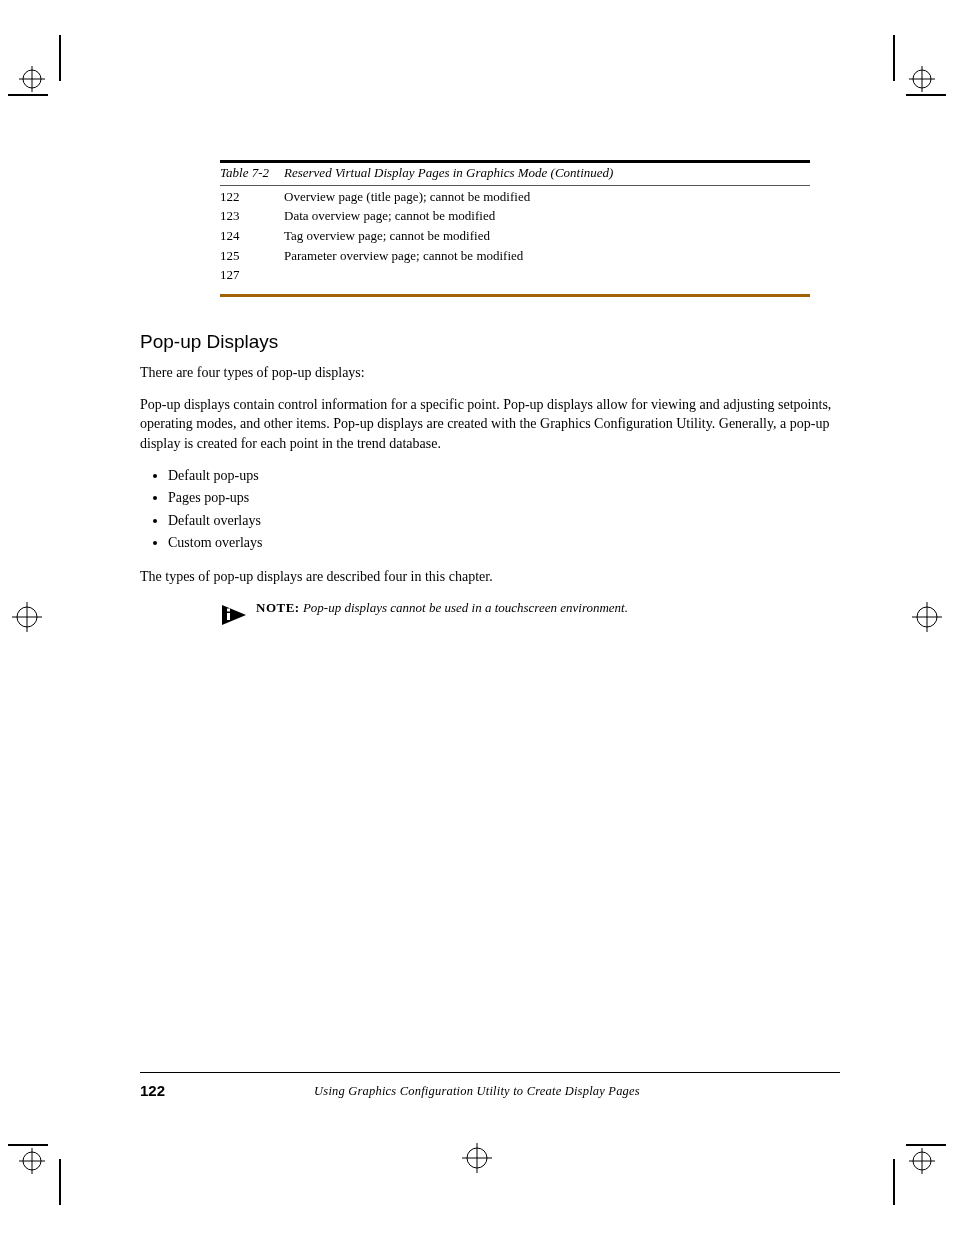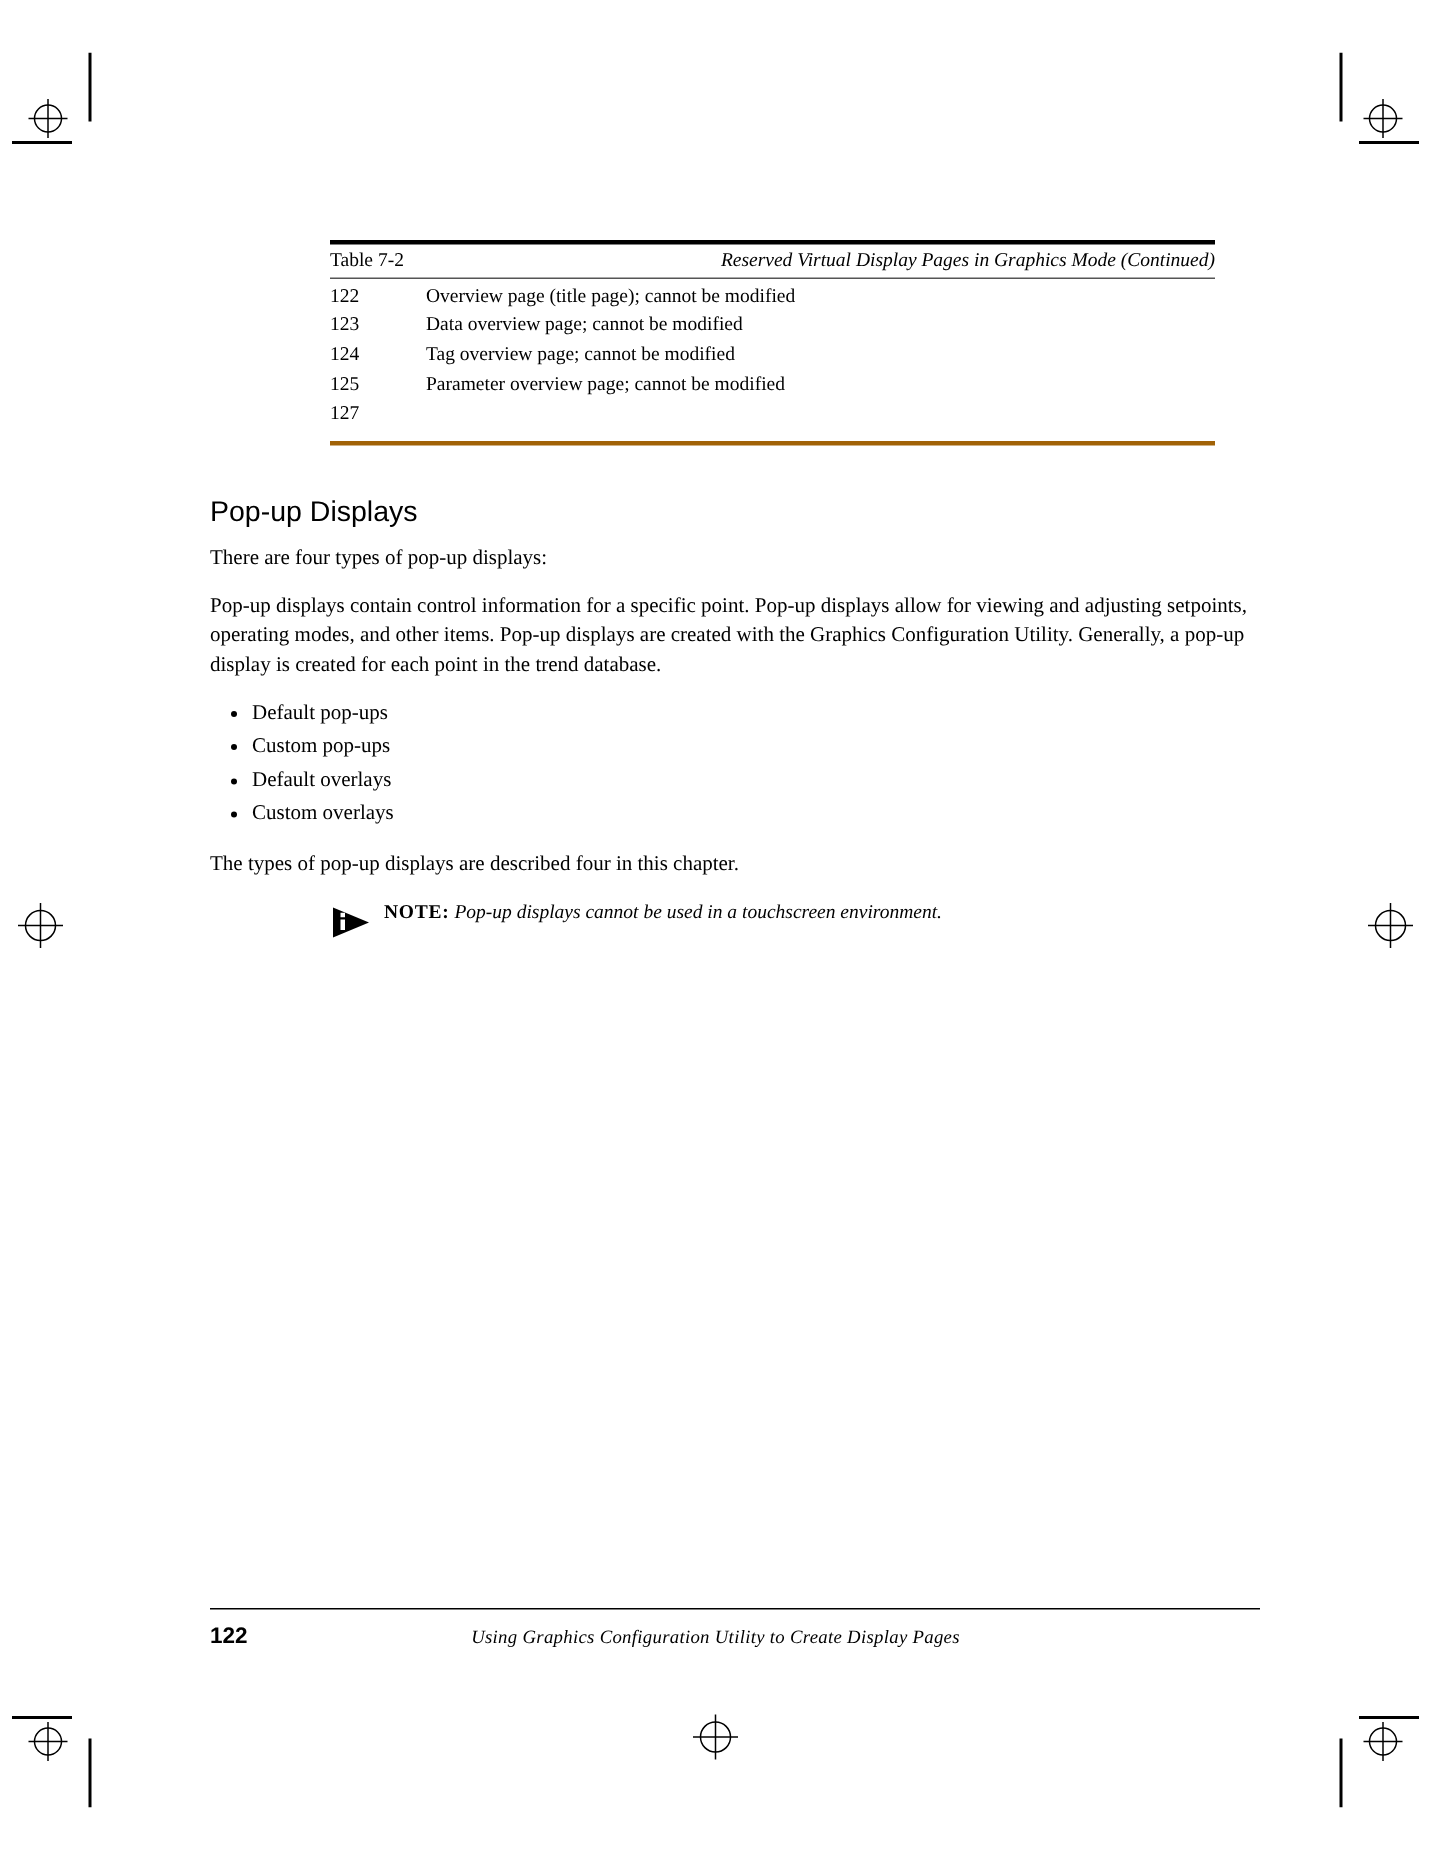--- a/index.html
+++ b/index.html
@@ -28,22 +28,22 @@
     margin-left: 80px;
     width: 590px;
   }
   .tab-head {
     font-size: 13px;
     line-height: 1.3;
     margin: 0;
     padding: 2px 0 3px 0;
     display: flex;
   }
-  .tab-head .tb1 { width: 64px; }
-  .tab-head .tb2 { flex: 1; font-style: italic; text-align: right; }
+  .tab-head .tb1 { width: 64px; font-style: italic; }
+  .tab-head .tb2 { flex: 1; font-style: italic; }
   .tab-thick-top { border-top: 3px solid #000; }
   .tab-thin { border-top: 1px solid #555; }
   .tab-thick-bot { border-bottom: 3px solid #a16207; padding-bottom: 10px; }
   .tab-row {
     font-size: 13px;
     line-height: 1.35;
     display: flex;
     margin: 2px 0;
   }
   .tab-row .c1 { width: 64px; }
@@ -197,21 +197,21 @@
       <span class="c1">127</span>
     </div>
   </div>
 
   <h2 class="section-title">Pop-up Displays</h2>
 
   <p class="body-p">There are four types of pop-up displays:</p>
   <p class="body-p">Pop-up displays contain control information for a specific point. Pop-up displays allow for viewing and adjusting setpoints, operating modes, and other items. Pop-up displays are created with the Graphics Configuration Utility. Generally, a pop-up display is created for each point in the trend database.</p>
   <ul class="bullet-list">
     <li>Default pop-ups</li>
-    <li>Custom pop-ups</li>
+    <li>Pages pop-ups</li>
     <li>Default overlays</li>
     <li>Custom overlays</li>
   </ul>
   <p class="body-p">The types of pop-up displays are described four in this chapter.</p>
 
   <div class="note-block">
     <div class="note-flex">
       <span class="note-icon">
         <svg width="28" height="28" viewBox="0 0 28 28">
           <polygon points="2,4 26,14 2,24" fill="#000"></polygon>

